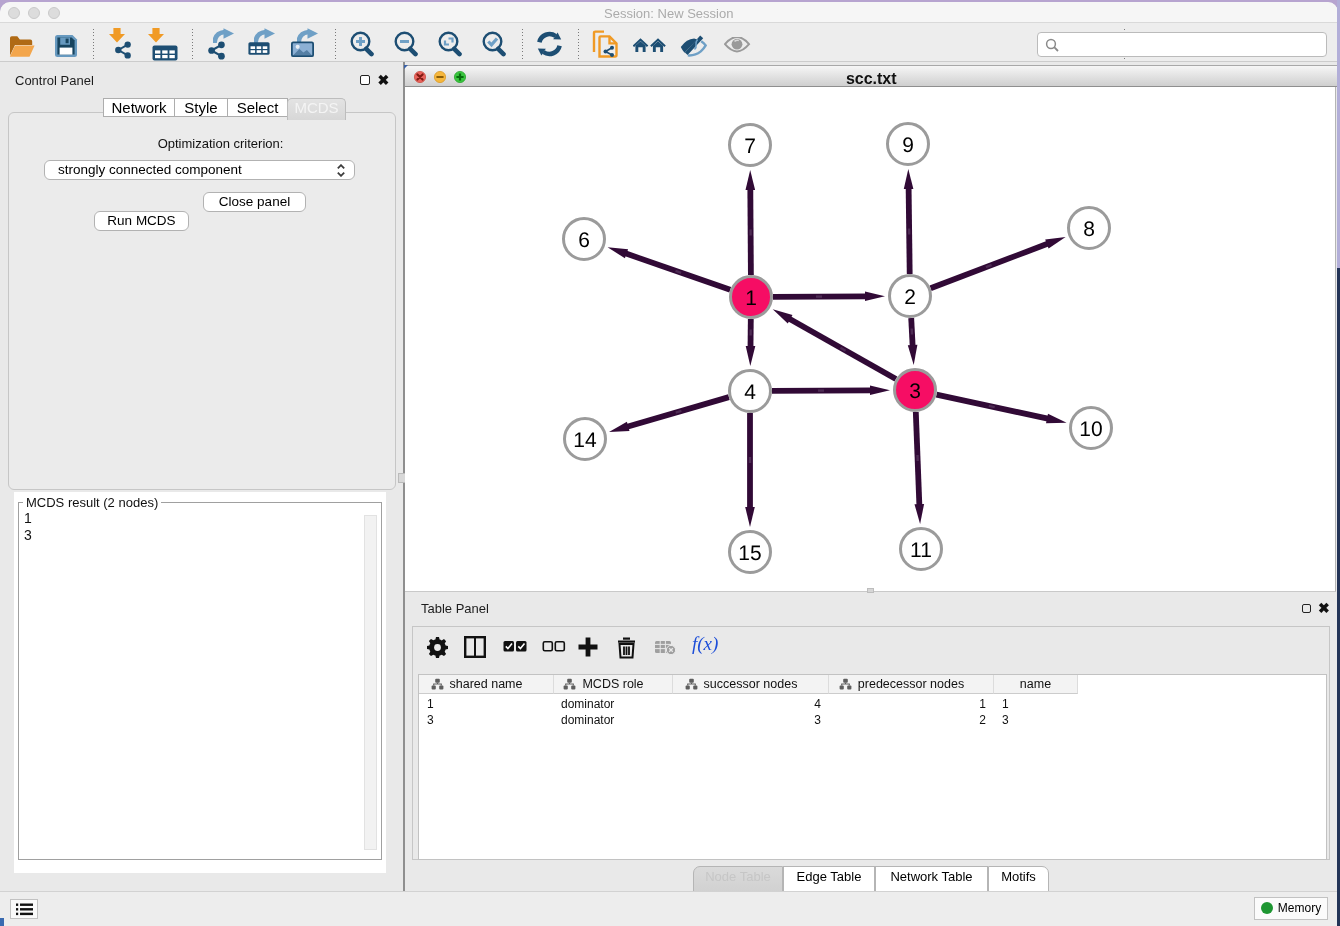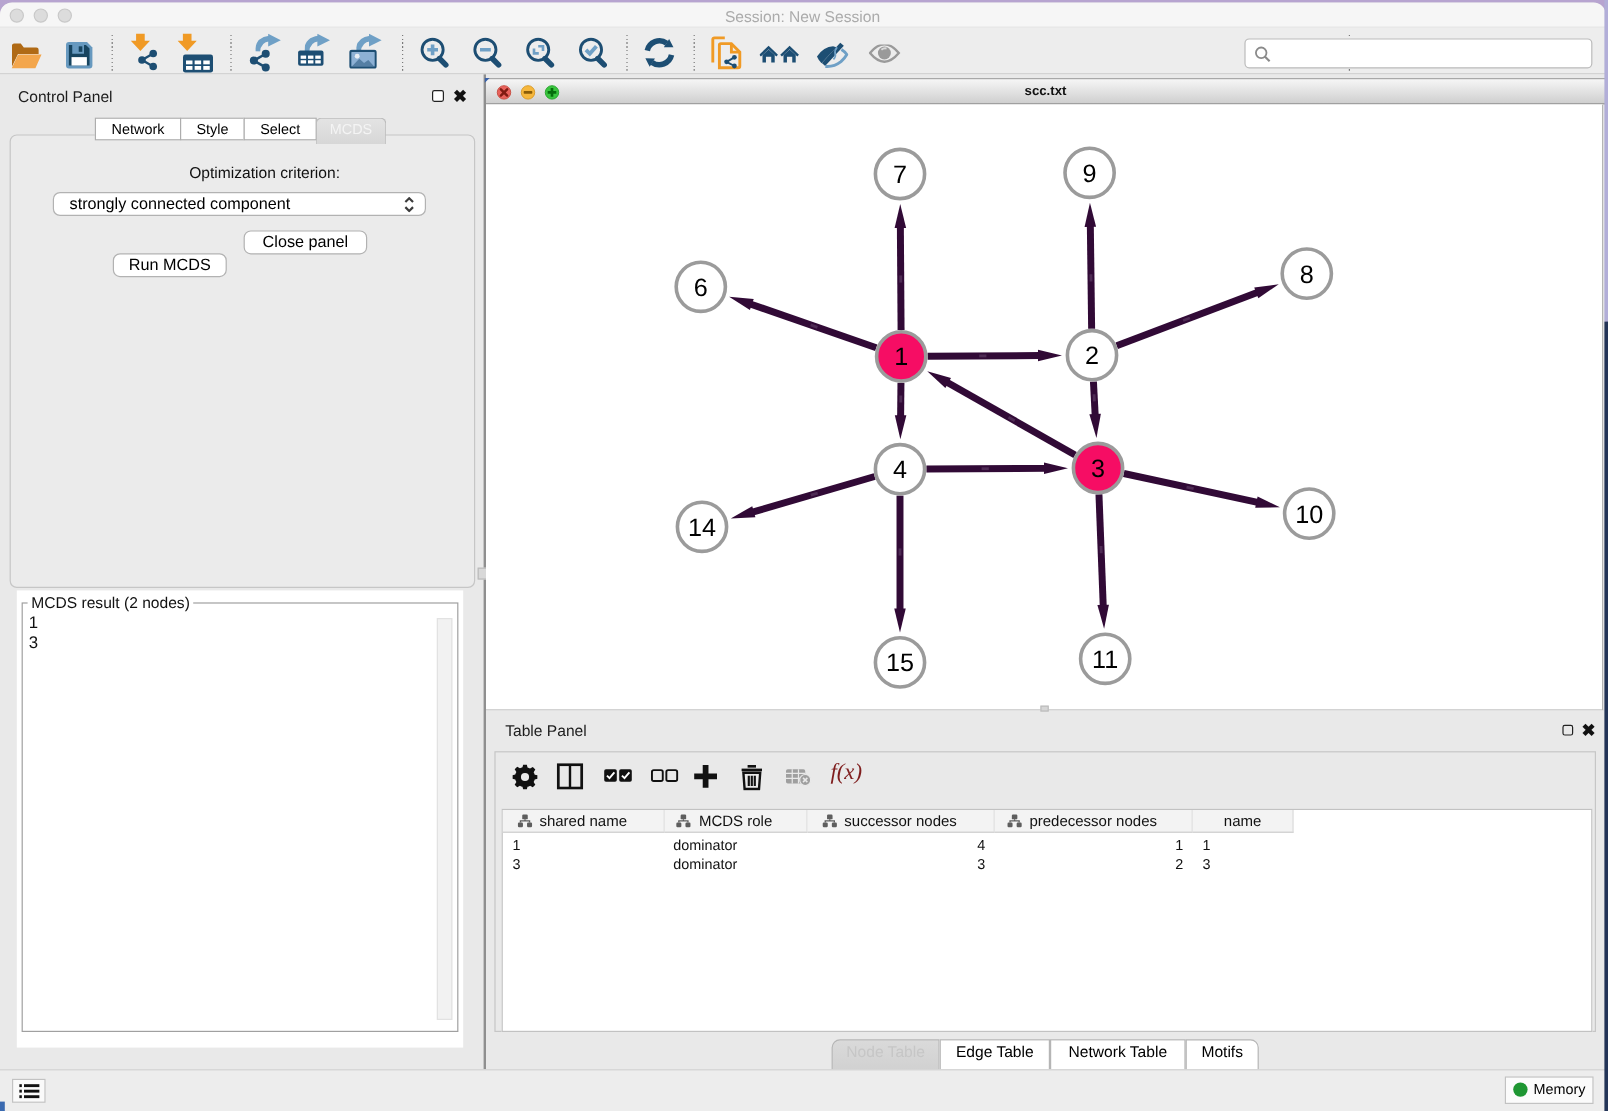--- a/index.html
+++ b/index.html
@@ -16,37 +16,37 @@
 .toolbar { position:absolute; left:0; top:21px; width:100%; height:39px; background:#ededed; border-bottom:1px solid #cccccc; }
 .tsep { position:absolute; top:6px; height:30px; width:1px; background-image:repeating-linear-gradient(to bottom,#7a7a7a 0,#7a7a7a 1.1px,transparent 1.1px,transparent 3.2px); }
 .ticon { position:absolute; top:3px; }
 .searchbox { position:absolute; left:1037px; top:8.5px; width:290px; height:25px; background:#fff; border:1px solid #bbb; border-radius:4px; }
 
 .main { position:absolute; left:0; top:60px; width:100%; height:830px; background:#e9e9e9; }
 
 .cp-title { position:absolute; left:15px; top:11px; font-size:13px; color:#1d1d1d; }
 .cp-max { position:absolute; left:360px; top:13px; width:10px; height:10px; border:1.5px solid #222; border-radius:2px; background:#fff; }
 .cp-x { position:absolute; left:377.5px; top:10px; font-size:14px; color:#111; font-weight:bold; }
-.cp-tab { position:absolute; top:0; height:19px; background:#fff; border:1px solid #adadad; font-size:12px; color:#000; text-align:center; line-height:18px; }
+.cp-tab { position:absolute; top:0; height:19px; background:#fff; border:1px solid #adadad; font-size:15px; color:#000; text-align:center; line-height:18px;margin-left:24px; }
 .cp-panel { position:absolute; left:8px; top:50px; width:388px; height:378px; background:#ebebeb; border:1px solid #c6c6c6; border-radius:6px; }
 .opt-label { position:absolute; left:0; top:74px; width:404px; text-align:center; font-size:13px; color:#111;padding-left:37px; }
 .dropdown { position:absolute; left:44px; top:98px; width:311px; height:20px; background:#fff; border:1px solid #b2b2b2; border-radius:6px; font-size:13.5px; line-height:18px; padding-left:13px; color:#000; }
 .btn { position:absolute; top:130px; height:20px; background:#fff; border:1px solid #b2b2b2; border-radius:6px; font-size:13.5px; text-align:center; line-height:18px; }
 .mcds-box { position:absolute; left:14px; top:430px; width:372px; height:381px; background:#fff; }
 .mcds-fieldset { position:absolute; left:4px; top:10px; width:364px; height:358px; border:1px solid #a0a0a0; }
 .mcds-label { position:absolute; left:4px; top:-8px; background:#fff; padding:0 3px; font-size:13px; color:#111; }
 .mcds-text { position:absolute; left:5px; top:7px; font-size:14px; color:#111; line-height:16.5px; }
 .mcds-scroll { position:absolute; right:4px; top:12px; width:13px; height:335px; background:#f2f2f2; border:1px solid #e2e2e2; }
 
 .vdivider { position:absolute; left:403px; top:0; width:1.5px; height:830px; background:#8f8f8f; }
 .vhandle { position:absolute; left:398px; top:411px; width:8px; height:10px; background:#d8d8d8; border:1px solid #bbb; }
 
 .netwin { position:absolute; left:405px; top:3px; width:932.5px; height:529px; }
 .net-titlebar { position:absolute; left:0; top:0; width:100%; height:22px; background:linear-gradient(#f6f6f6,#cfcfcf); border-top:1px solid #a8a8a8; border-bottom:1px solid #8f8f8f; }
-.net-title { position:absolute; top:4px; width:100%; text-align:center; font-size:11px; font-weight:bold; color:#111; }
+.net-title { position:absolute; top:4px; width:100%; text-align:center; font-size:16px; font-weight:bold; color:#111; }
 .net-canvas { position:absolute; left:0; top:22px; width:930.5px; height:505px; background:#fff; border-bottom:1px solid #c9c9c9; border-right:1px solid #b5b5b5; }
 .graph { position:absolute; left:0; top:0; }
 .bluecorner { position:absolute; left:-1px; top:-1px; width:0; height:0; border-top:4.5px solid #3a62a8; border-right:4.5px solid transparent; }
 
 .tablepanel { position:absolute; left:405px; top:535px; width:932.5px; height:295px; }
 .tp-title { position:absolute; left:16px; top:4px; font-size:13px; color:#1d1d1d; }
 .tp-max { position:absolute; left:897px; top:7px; width:9px; height:9px; border:1.5px solid #222; border-radius:2px; }
 .tp-x { position:absolute; left:913px; top:3px; font-size:14px; color:#111; font-weight:bold; }
 .tp-toolbar { position:absolute; left:0; top:0; width:100%; height:70px; }
 .tp-table { position:absolute; left:13px; top:77px; width:909px; height:186px; background:#fff; border:1px solid #c2c2c2; }
@@ -387,21 +387,21 @@
             <rect x="1" y="2" width="16" height="12" rx="1.5" fill="#9f9f9f"></rect>
             <g stroke="#e9e9e9" stroke-width="1">
               <line x1="1" y1="5.4" x2="17" y2="5.4"></line>
               <line x1="6.2" y1="2" x2="6.2" y2="14"></line>
               <line x1="11.4" y1="2" x2="11.4" y2="14"></line>
               <line x1="1" y1="9.6" x2="17" y2="9.6"></line>
             </g>
             <circle cx="17" cy="11" r="4.6" fill="#9f9f9f" stroke="#e9e9e9" stroke-width="1"></circle>
             <path d="M15.2 9.2 L18.8 12.8 M18.8 9.2 L15.2 12.8" stroke="#e9e9e9" stroke-width="1.3"></path>
           </svg>
-          <div style="position:absolute; left:287px; top:36px; font-size:19px; font-style:italic; color:#7f1d1d; font-family:'Liberation Serif',serif;">f(x)</div>
+          <div style="position:absolute; left:287px; top:36px; font-size:19px; font-style:italic; color:#1d4ed8; font-family:'Liberation Serif',serif;">f(x)</div>
         </div>
       <div class="tp-table">
           <div class="th" style="left:0; width:135px;"><svg style="position:relative; top:2px; margin-left:-19px; margin-right:6px;" width="13" height="12" viewBox="0 0 13 12">
               <rect x="4.2" y="0.8" width="4.6" height="4" rx="1" fill="#5e5e5e"></rect>
               <rect x="0.6" y="7.4" width="4.2" height="4" rx="1" fill="#5e5e5e"></rect>
               <rect x="8.2" y="7.4" width="4.2" height="4" rx="1" fill="#5e5e5e"></rect>
               <path d="M6.5 4.8 L6.5 6 M2.7 7.4 L2.7 6 L10.3 6 L10.3 7.4" fill="none" stroke="#5e5e5e" stroke-width="1.1"></path>
             </svg><span>shared name</span></div>
           <div class="th" style="left:135px; width:119px;"><svg style="position:relative; top:2px; margin-left:-19px; margin-right:6px;" width="13" height="12" viewBox="0 0 13 12">
               <rect x="4.2" y="0.8" width="4.6" height="4" rx="1" fill="#5e5e5e"></rect>

